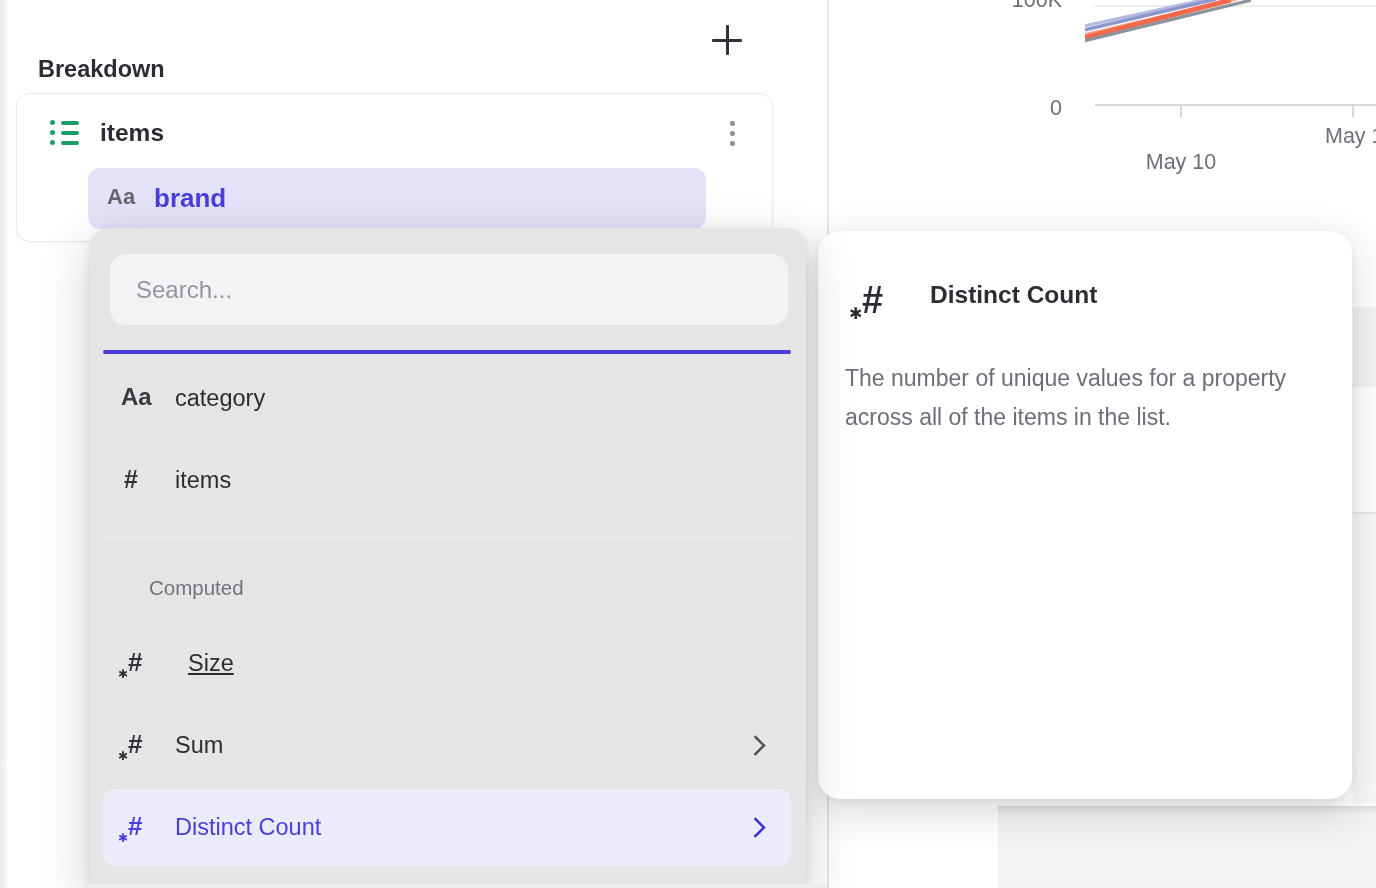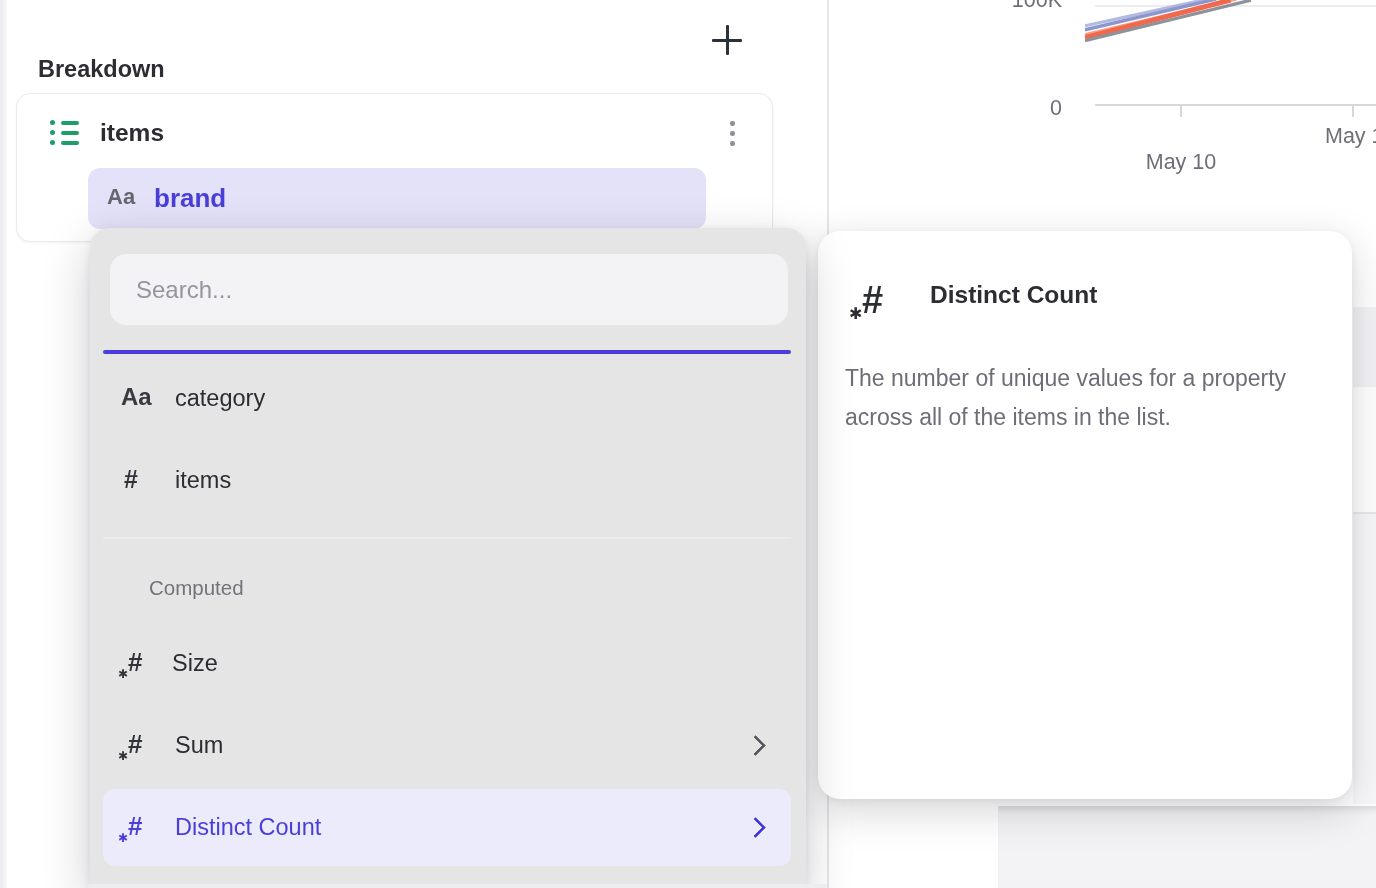--- a/index.html
+++ b/index.html
@@ -48,21 +48,21 @@
   #row-category .dd-item-label{position:absolute;left:85px;top:157px;}
   #row-price .hash-ic{position:absolute;left:34px;top:237px;}
   #row-price .dd-item-label{position:absolute;left:85px;top:239px;}
   #dd-divider{position:absolute;left:13px;top:309px;width:688px;height:2px;background:#ebebee;}
   #computed-label{position:absolute;left:31px;top:348px;font-size:20.5px;color:#72727c;margin-left:28px;}
 
   .comp-ic{position:absolute;width:30px;height:30px;font-weight:600;color:#32323a;}
   .comp-ic .h{position:absolute;left:0;top:0;font-size:26px;font-weight:600;}
   .comp-ic .s{position:absolute;left:-10px;bottom:-4px;font-size:12px;}
   #row-size .comp-ic{left:38px;top:419px;}
-  #row-size .dd-item-label{position:absolute;left:82px;top:422px;}
+  #row-size .dd-item-label{position:absolute;left:98px;top:422px;text-decoration:underline;}
   #row-sum .comp-ic{left:38px;top:501px;}
   #row-sum .dd-item-label{position:absolute;left:85px;top:504px;}
   .chev{position:absolute;width:12px;height:12px;border-top:3.5px solid #55555d;border-right:3.5px solid #55555d;
         transform:rotate(45deg);border-radius:1px;}
   #row-sum .chev{left:658px;top:510px;}
   #row-distinct{position:absolute;left:13px;top:561px;width:688px;height:77px;background:#ecebfb;border-radius:12px;cursor:pointer;}
   #row-distinct .comp-ic{left:25px;top:22px;color:#4a3ed9;}
   #row-distinct .dd-item-label{position:absolute;left:72px;top:25px;color:#4a3ed9;}
   #row-distinct .chev{left:645px;top:31px;border-color:#4136d8;}
   .dd-row{cursor:pointer;}

